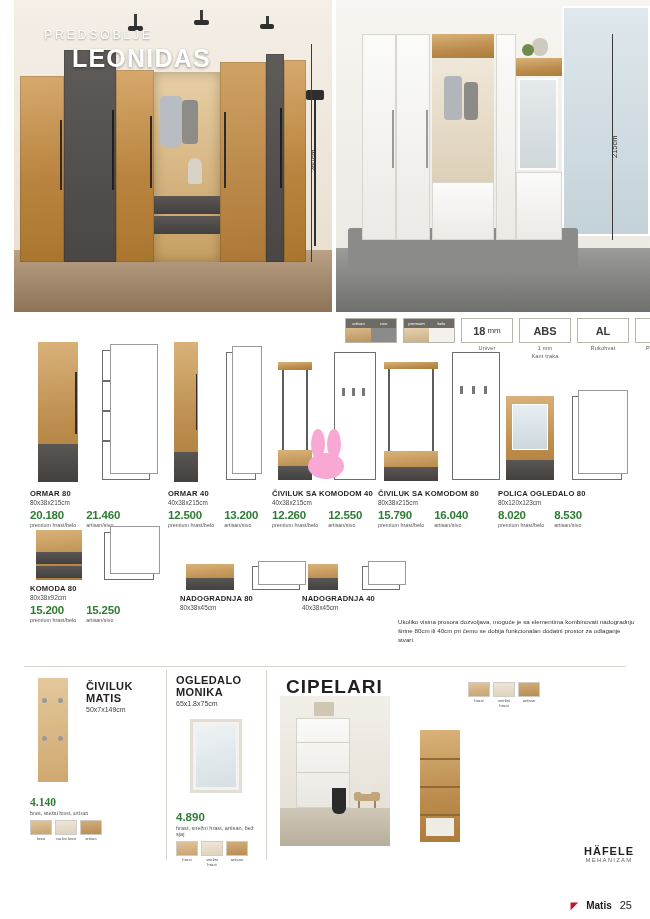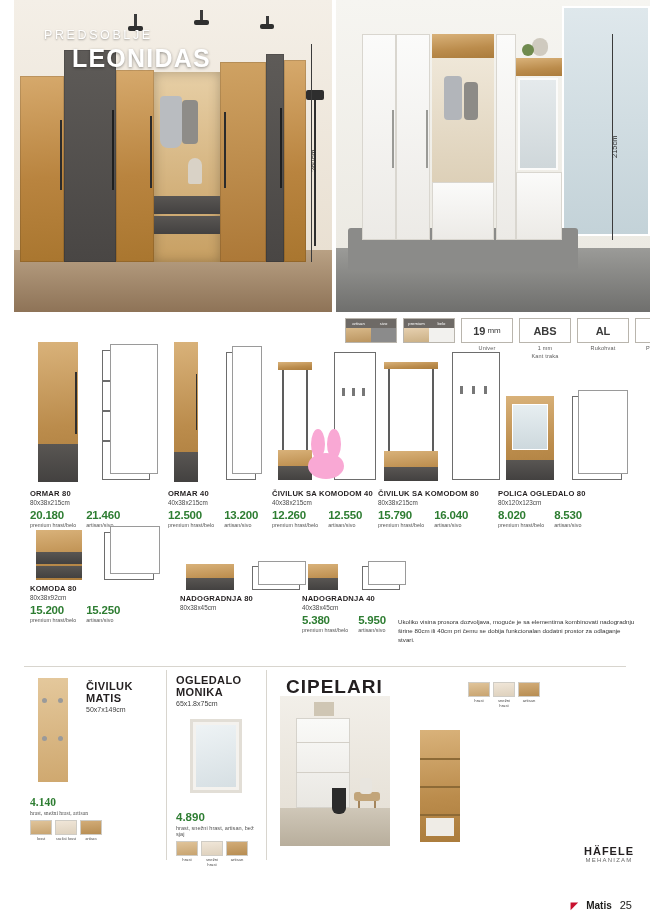--- a/index.html
+++ b/index.html
@@ -222,21 +222,21 @@
           </div>
         <div>
             <div class="sw-top b">belo</div>
             <div class="sw-bot sw-white"></div>
           </div>
       </div>
     </div>
 
     <div class="feat">
       <div class="feat-box">
-        <span>19</span>
+        <span>18</span>
         <span class="feat-sub" style="margin-left:2px;text-align:right;">mm</span>
       </div>
       <div class="feat-cap">Univer</div>
     </div>
 
     <div class="feat">
       <div class="feat-box">
         <span>ABS</span>
       </div>
       <div class="feat-cap">1 mm</div>
@@ -427,30 +427,20 @@
 
     <div class="prod" style="left:302px;top:228px;width:130px;">
       <div class="draw" style="height:36px;">
         <div class="wood" style="left:6px;top:6px;width:30px;height:26px;"></div>
         <div class="dark" style="left:6px;top:20px;width:30px;height:12px;"></div>
         <div class="wire-box" style="left:60px;top:8px;width:38px;height:24px;"></div>
         <div class="wire-box" style="left:66px;top:3px;width:38px;height:24px;border-color:#9a9a9a;"></div>
       </div>
       <div class="prod-name">NADOGRADNJA 40</div>
       <div class="prod-dim">40x38x45cm</div>
-      <div class="price-row">
-        <div class="pcol">
-            <div class="price">5.380</div>
-            <div class="finish">premium hrast/belo</div>
-          </div>
-        <div class="pcol">
-            <div class="price">5.950</div>
-            <div class="finish">artisan/sivo</div>
-          </div>
-      </div>
     </div>
 
     <div class="note">Ukoliko visina prosora dozvoljava, moguće je sa elementima kombinovati nadogradnju širine 80cm ili 40cm pri čemu se dobija funkcionalan dodatni prostor za odlaganje stvari.</div>
   </div>
 
   <div class="bottom">
     <div class="sep" style="left:24px;top:0;width:602px;height:1px;"></div>
     <div class="sep" style="left:166px;top:4px;width:1px;height:190px;"></div>
     <div class="sep" style="left:266px;top:4px;width:1px;height:190px;"></div>
 

